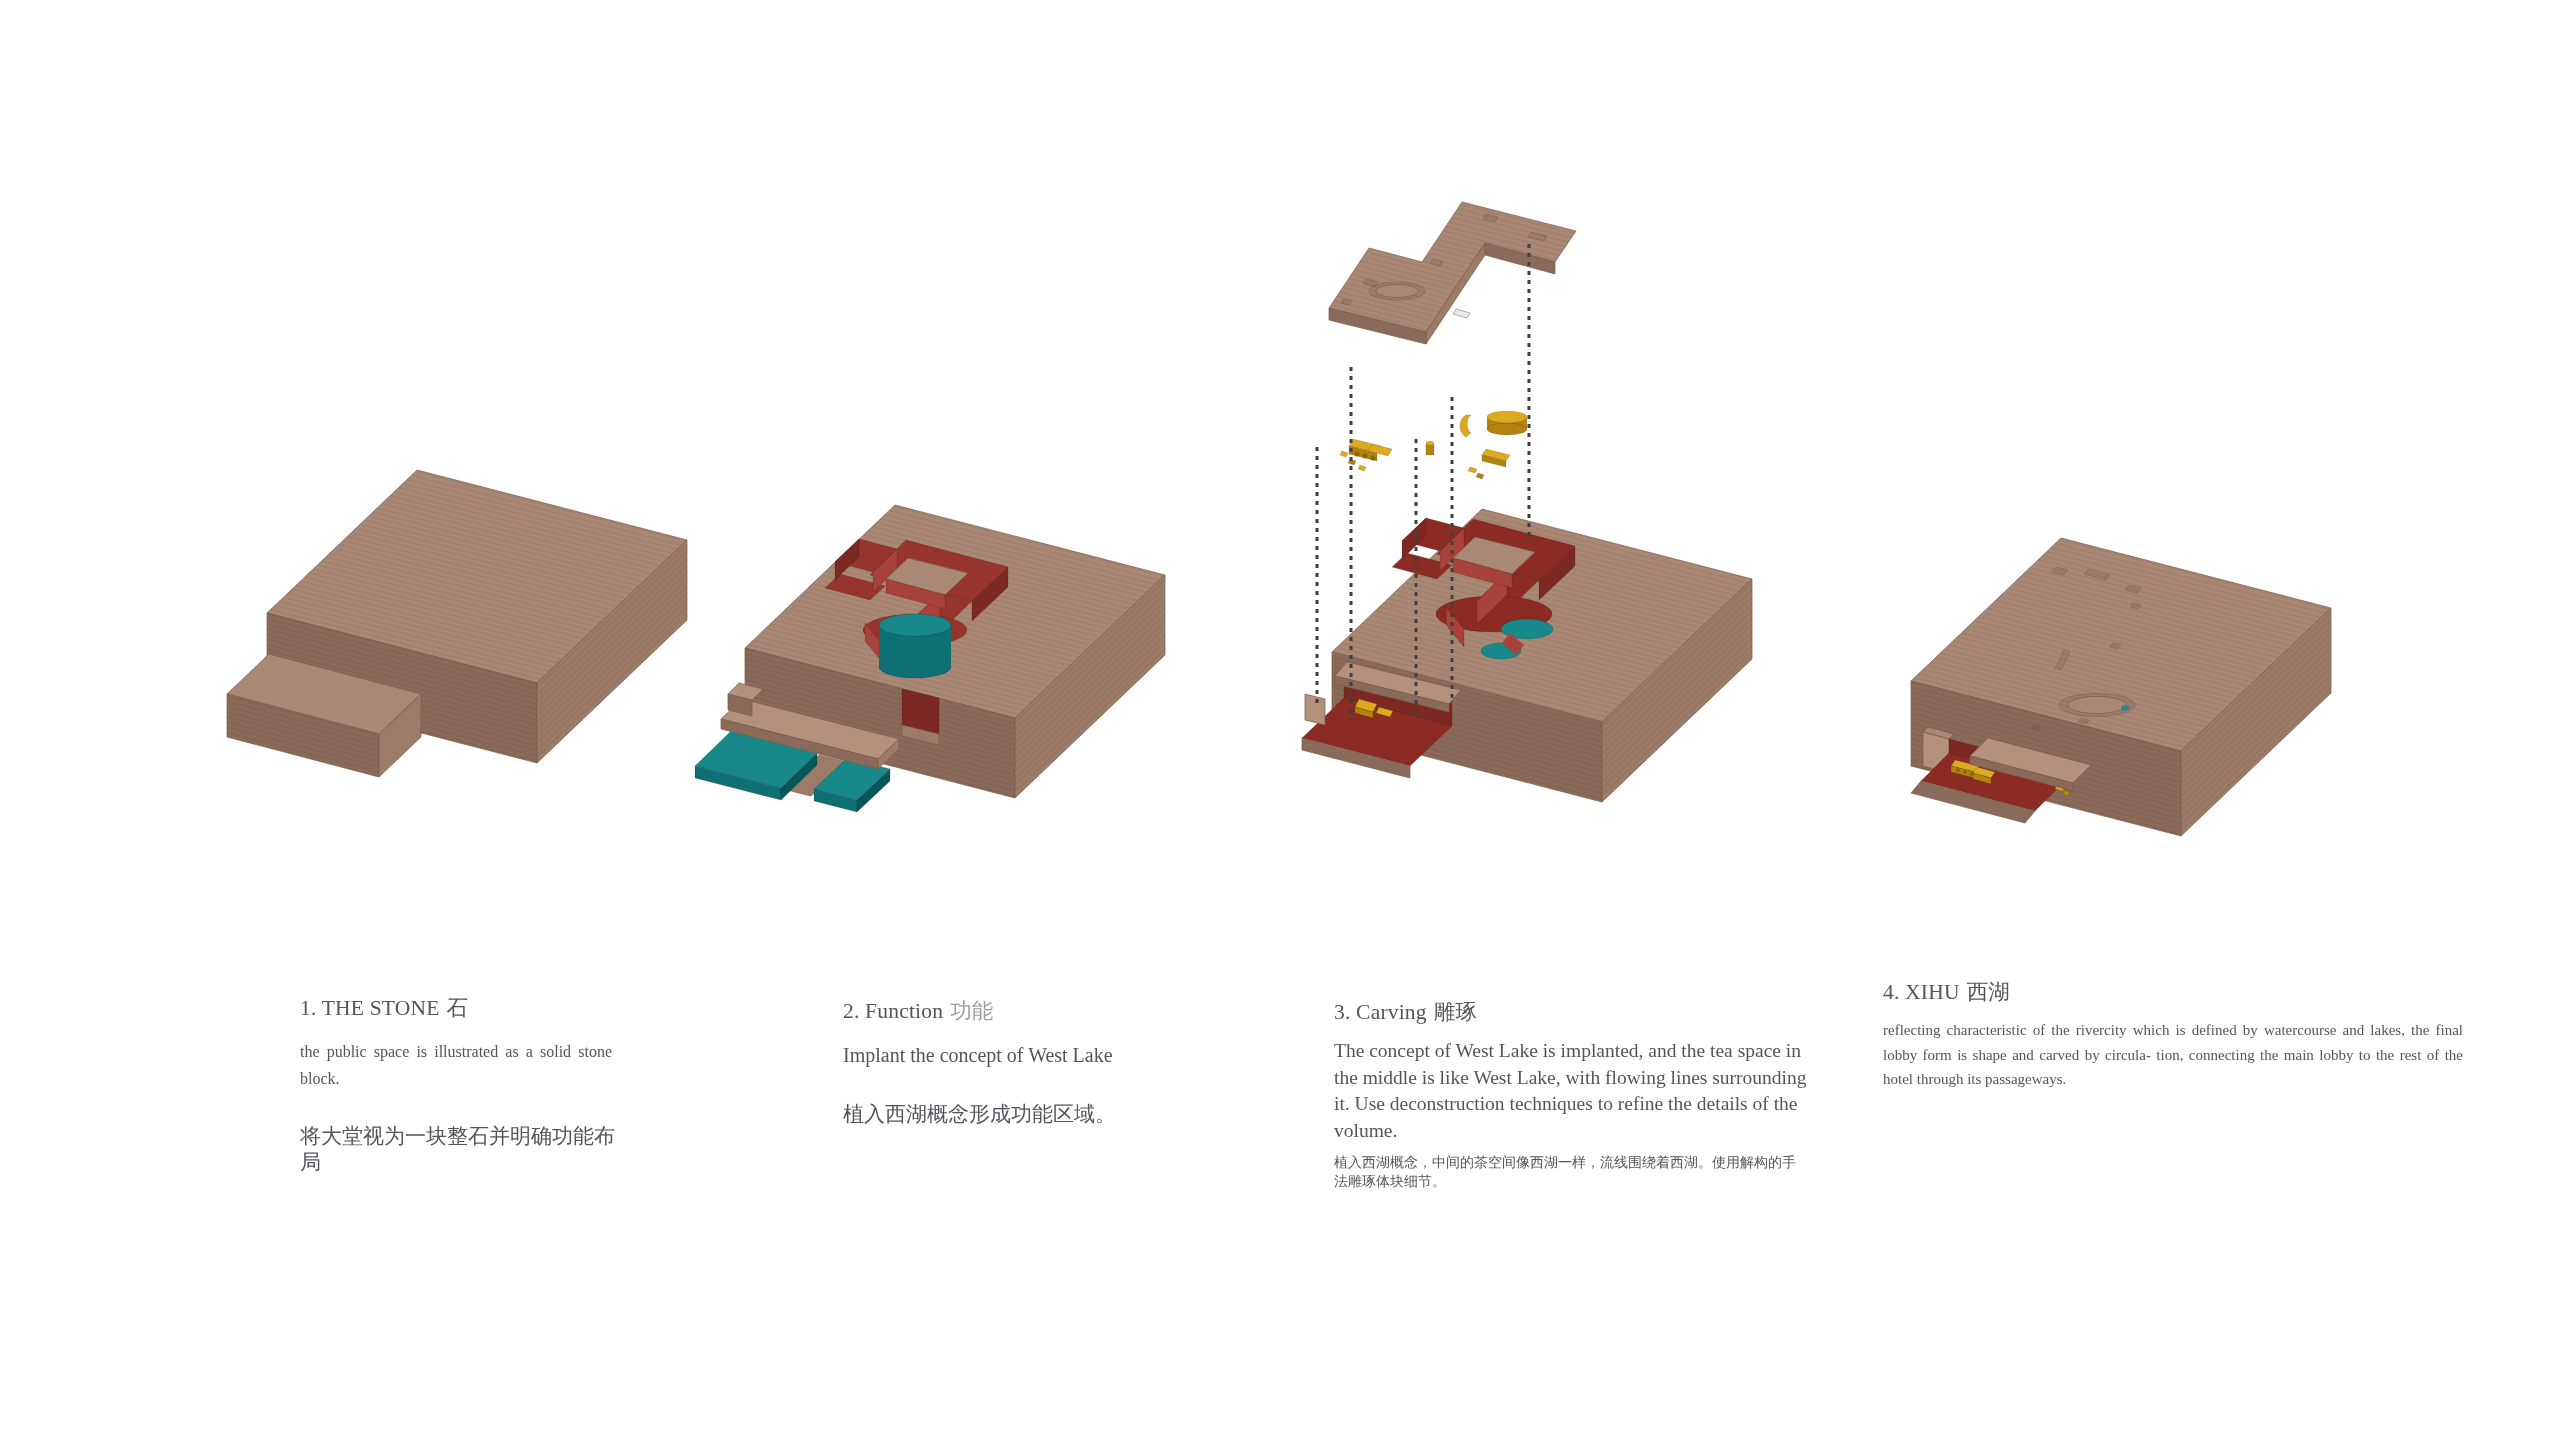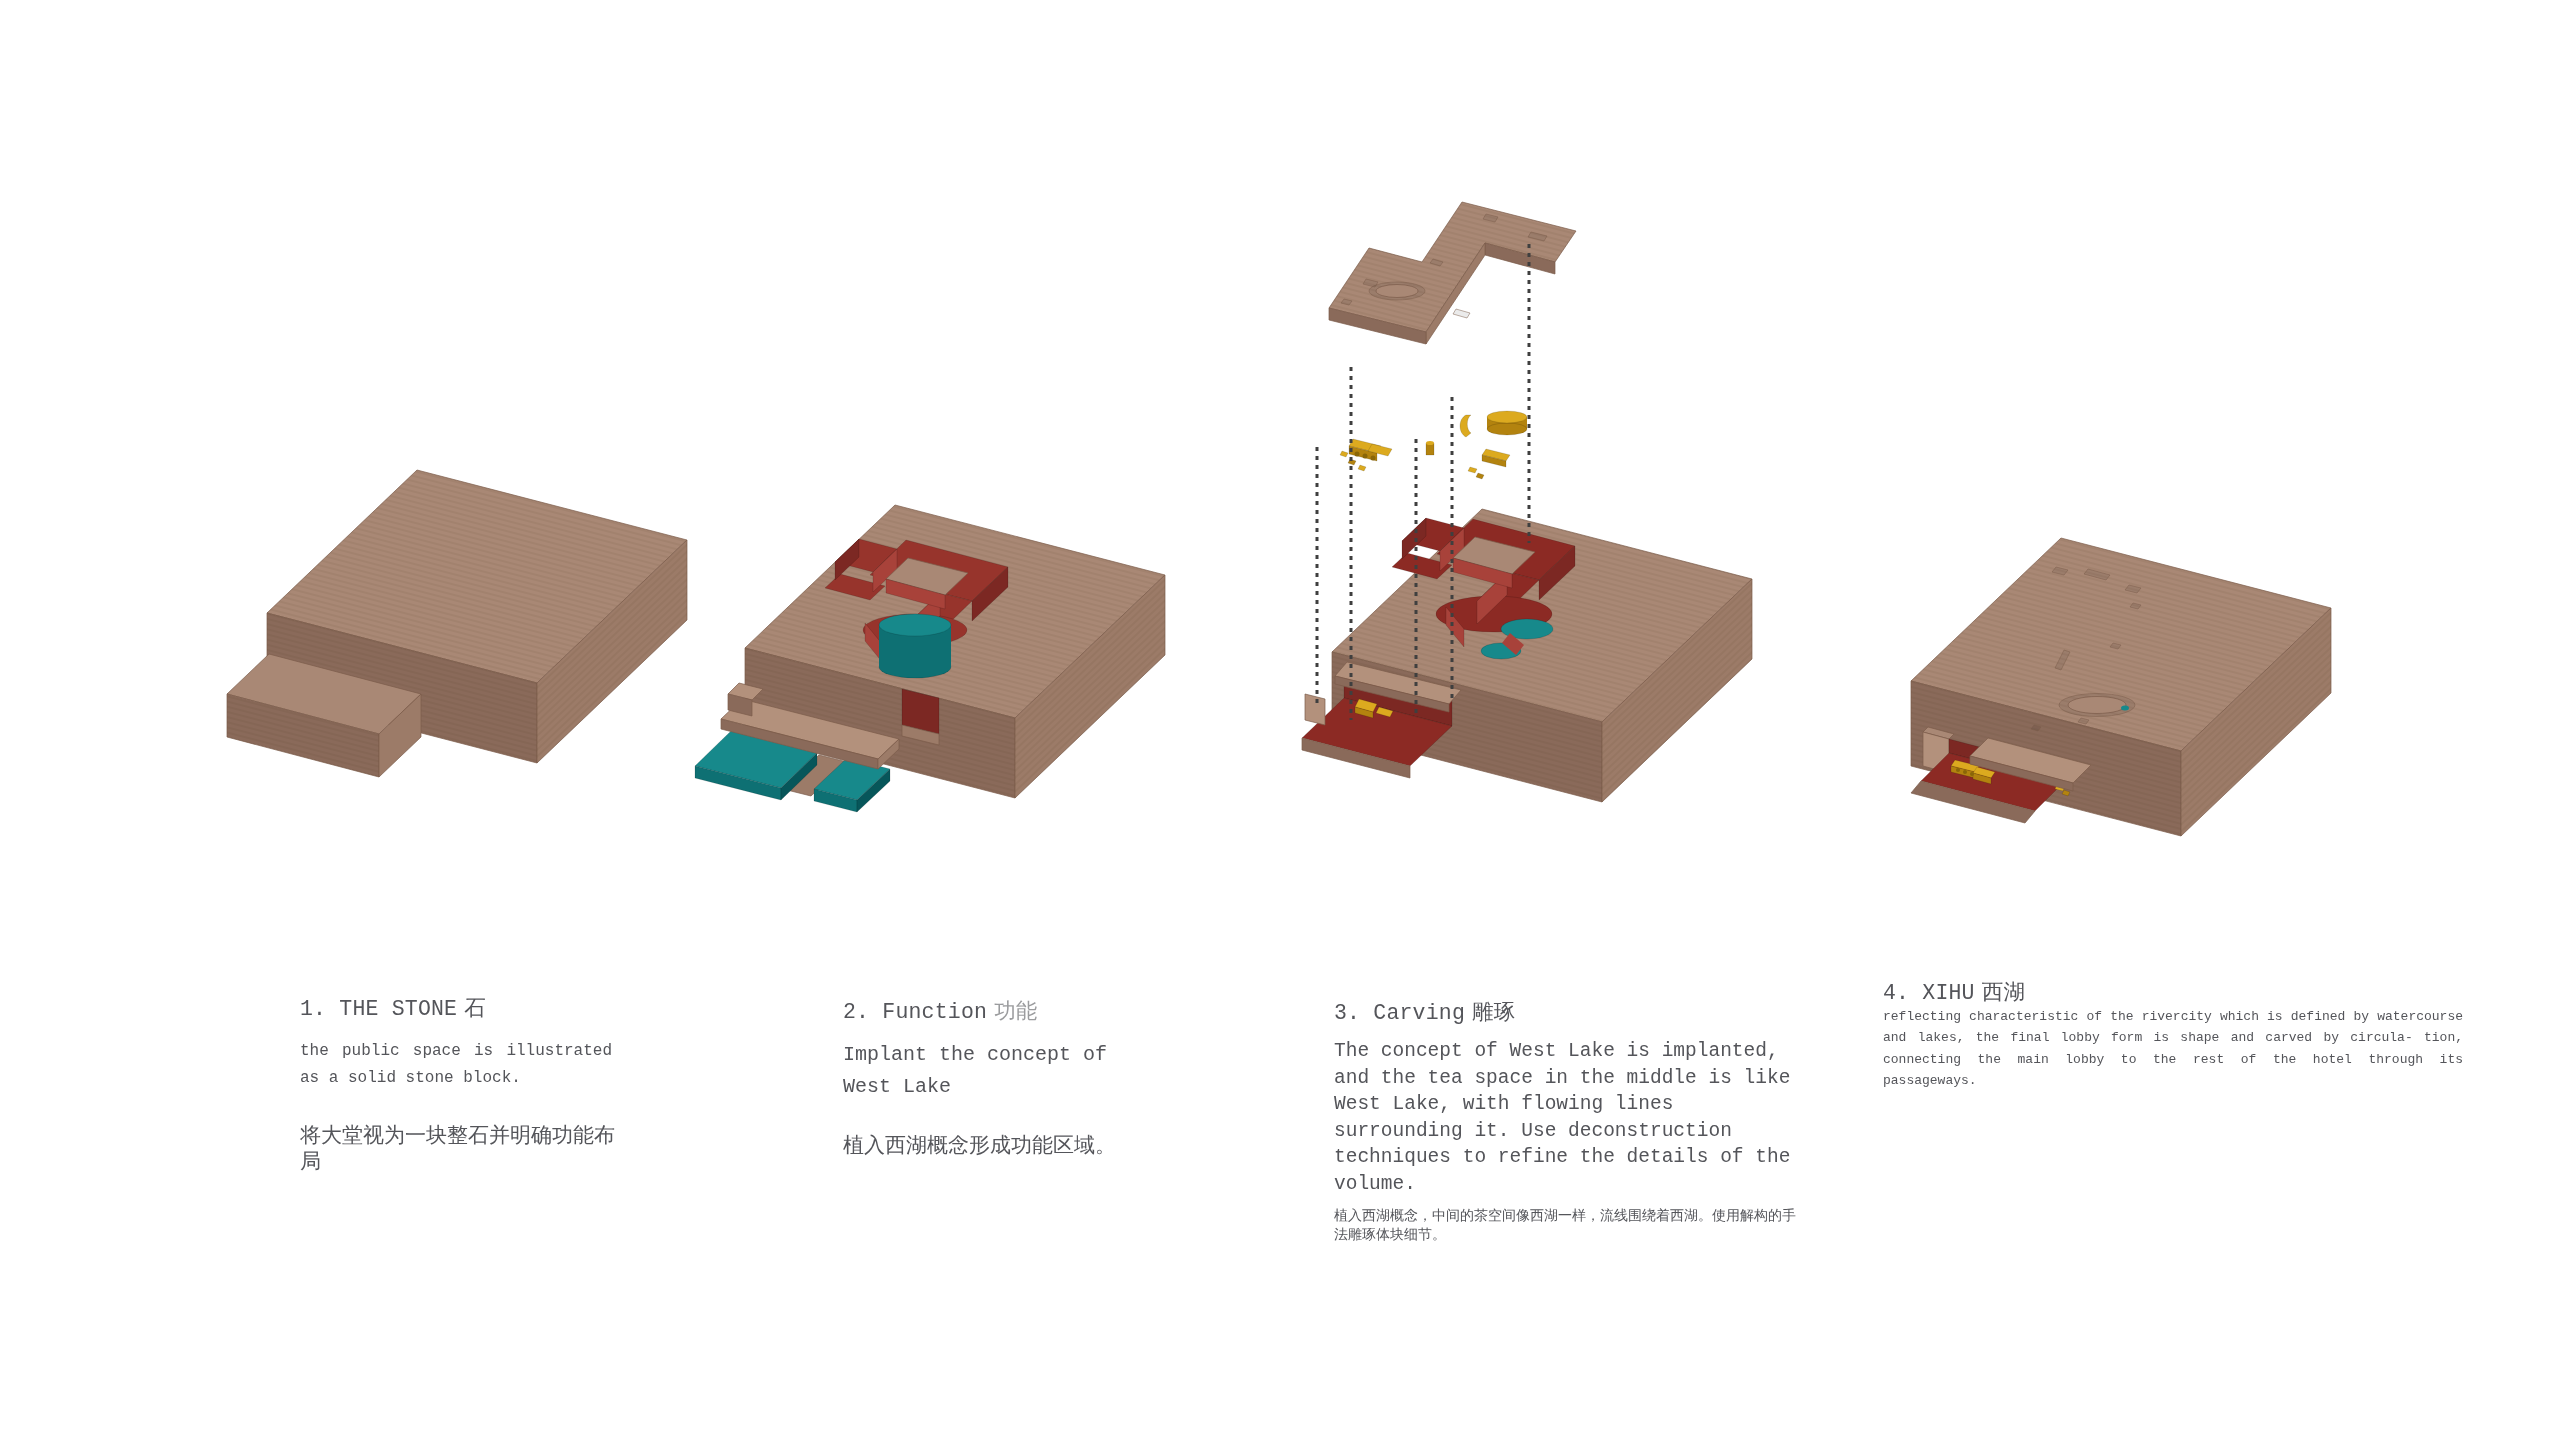--- a/index.html
+++ b/index.html
@@ -5,21 +5,21 @@
 <style>
   :root{
     --wood-top:#a98875; --wood-left:#8a6a5a; --wood-right:#9c7b68; --wood-plank:#b3917c;
     --wood-edge:#7b5c4b; --red-wall:#a8423a; --red-floor:#97342c; --red-floor-dark:#8c2a24;
     --red-dark:#7c2823; --teal:#17898b; --teal-side:#0e7073; --teal-dark:#07565a;
     --gold:#dcaa1f; --gold-side:#b3830f; --gold-dark:#8a6608; --dot-line:#3f3f3f;
     --text:#54555a; --text-light:#9b9c9e; --background:#ffffff;
   }
   html,body{margin:0;padding:0;background:var(--background);}
   .board{position:relative;width:2560px;height:1440px;background:var(--background);overflow:hidden;
-         font-family:Liberation Mono, monospace;color:var(--text);}
+         font-family:Liberation Serif, serif;color:var(--text);}
   figure{position:absolute;margin:0;padding:0;}
   #fig1{left:129px;top:452px;width:560px;height:400px;}
   #fig2{left:607px;top:487px;width:560px;height:400px;}
   #fig3{left:1194px;top:159px;width:560px;height:740px;}
   #fig4{left:1773px;top:520px;width:560px;height:400px;}
   svg{display:block;}
   .w{stroke:var(--wood-edge);stroke-width:.7;stroke-linejoin:round;}
   .nf{stroke:rgba(0,0,0,.28);stroke-width:.5;stroke-linejoin:round;}
   .mk{fill:rgba(0,0,0,.08);stroke:var(--wood-edge);stroke-width:.5;}
   .dot{stroke:var(--dot-line);stroke-width:3;stroke-dasharray:4 5;fill:none;}
@@ -31,21 +31,21 @@
   #cap1{left:300px;top:993px;width:380px;}
   #cap1 .en{width:312px;font-size:16px;line-height:1.7;margin-top:16px;text-align:justify;}
   #cap1 .zh{width:322px;font-size:21px;line-height:1.22;margin-top:32px;}
   #cap2{left:843px;top:996px;width:360px;}
   #cap2 .en{width:272px;font-size:20px;line-height:1.6;margin-top:14px;}
   #cap2 .zh{width:340px;font-size:21px;line-height:1.3;margin-top:30px;}
   #cap3{left:1334px;top:997px;width:490px;}
   #cap3 .en{width:474px;font-size:19.5px;line-height:1.36;margin-top:12px;}
   #cap3 .zh{width:468px;font-size:14px;line-height:1.32;margin-top:10px;}
   #cap4{left:1883px;top:977px;width:590px;}
-  #cap4 .en{width:580px;font-size:13px;line-height:1.64;text-align:justify;}
+  #cap4 .en{width:580px;font-size:15px;line-height:1.64;margin-top:12px;text-align:justify;}
   #cap4 .zh{width:584px;font-size:22.5px;line-height:1.74;margin-top:12px;text-align:justify;}
 </style>
 </head>
 <body>
 
 <main class="board">
 
   <svg width="0" height="0" style="position:absolute" aria-hidden="true">
     <defs>
       <pattern id="grainA" width="5" height="5" patternUnits="userSpaceOnUse" patternTransform="rotate(14.5)">

